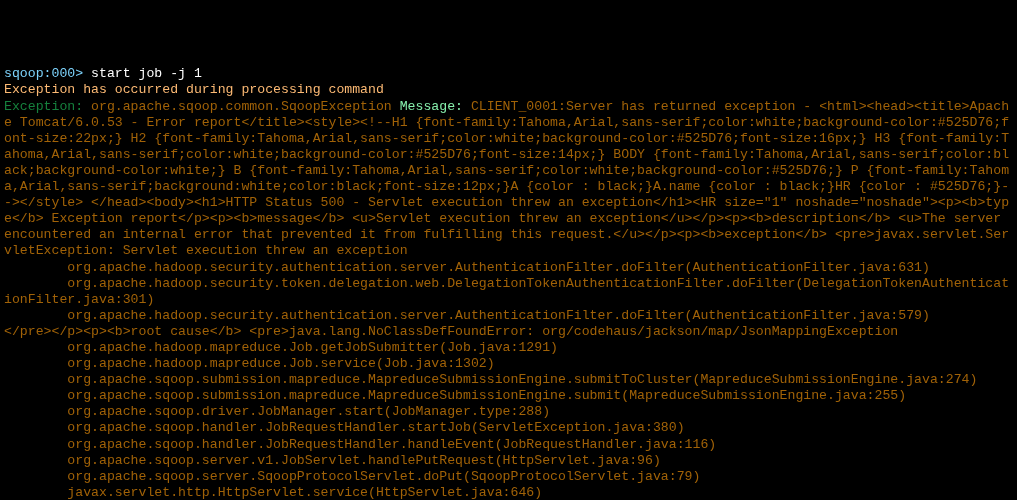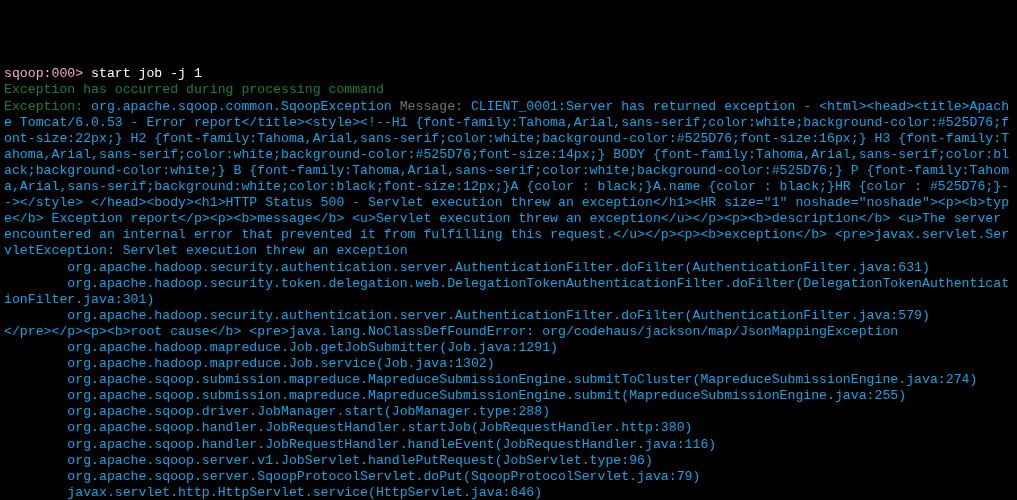--- a/index.html
+++ b/index.html
@@ -9,45 +9,45 @@
     font-family: "Consolas", "Courier New", monospace;
     font-size: 13.2px;
     line-height: 1.22;
     padding: 2px 4px;
     white-space: pre-wrap;
     word-break: break-all;
     width: 1017px;
     height: 500px;
     overflow: hidden;
   }
-  .prompt-label { color: #f9a8d4; }
+  .prompt-label { color: #7dd3fc; }
   .cmd { color: #ffffff; font-family: Liberation Mono, monospace; }
-  .err-title { color: #15803d; }
+  .err-title { color: #fdba74; }
   .err-label { color: #15803d; }
-  .msg-label { color: #737373; }
-  .white { color: #0ea5e9; text-align: right; }
+  .msg-label { color: #86efac; }
+  .white { color: #a16207; text-align: right; }
 </style>
 </head>
 <body>
 
 
 
 <div><span class="prompt-label">sqoop:000&gt;</span><span class="cmd"> start job -j 1</span>
 <span class="err-title">Exception has occurred during processing command</span>
 <span class="err-label">Exception:</span><span class="white"> org.apache.sqoop.common.SqoopException </span><span class="msg-label">Message:</span><span class="white"> CLIENT_0001:Server has returned exception - &lt;html&gt;&lt;head&gt;&lt;title&gt;Apache Tomcat/6.0.53 - Error report&lt;/title&gt;&lt;style&gt;&lt;!--H1 {font-family:Tahoma,Arial,sans-serif;color:white;background-color:#525D76;font-size:22px;} H2 {font-family:Tahoma,Arial,sans-serif;color:white;background-color:#525D76;font-size:16px;} H3 {font-family:Tahoma,Arial,sans-serif;color:white;background-color:#525D76;font-size:14px;} BODY {font-family:Tahoma,Arial,sans-serif;color:black;background-color:white;} B {font-family:Tahoma,Arial,sans-serif;color:white;background-color:#525D76;} P {font-family:Tahoma,Arial,sans-serif;background:white;color:black;font-size:12px;}A {color : black;}A.name {color : black;}HR {color : #525D76;}--&gt;&lt;/style&gt; &lt;/head&gt;&lt;body&gt;&lt;h1&gt;HTTP Status 500 - Servlet execution threw an exception&lt;/h1&gt;&lt;HR size="1" noshade="noshade"&gt;&lt;p&gt;&lt;b&gt;type&lt;/b&gt; Exception report&lt;/p&gt;&lt;p&gt;&lt;b&gt;message&lt;/b&gt; &lt;u&gt;Servlet execution threw an exception&lt;/u&gt;&lt;/p&gt;&lt;p&gt;&lt;b&gt;description&lt;/b&gt; &lt;u&gt;The server encountered an internal error that prevented it from fulfilling this request.&lt;/u&gt;&lt;/p&gt;&lt;p&gt;&lt;b&gt;exception&lt;/b&gt; &lt;pre&gt;javax.servlet.ServletException: Servlet execution threw an exception</span>
 <span class="white">        org.apache.hadoop.security.authentication.server.AuthenticationFilter.doFilter(AuthenticationFilter.java:631)</span>
 <span class="white">        org.apache.hadoop.security.token.delegation.web.DelegationTokenAuthenticationFilter.doFilter(DelegationTokenAuthenticationFilter.java:301)</span>
 <span class="white">        org.apache.hadoop.security.authentication.server.AuthenticationFilter.doFilter(AuthenticationFilter.java:579)</span>
 <span class="white">&lt;/pre&gt;&lt;/p&gt;&lt;p&gt;&lt;b&gt;root cause&lt;/b&gt; &lt;pre&gt;java.lang.NoClassDefFoundError: org/codehaus/jackson/map/JsonMappingException</span>
 <span class="white">        org.apache.hadoop.mapreduce.Job.getJobSubmitter(Job.java:1291)</span>
 <span class="white">        org.apache.hadoop.mapreduce.Job.service(Job.java:1302)</span>
 <span class="white">        org.apache.sqoop.submission.mapreduce.MapreduceSubmissionEngine.submitToCluster(MapreduceSubmissionEngine.java:274)</span>
 <span class="white">        org.apache.sqoop.submission.mapreduce.MapreduceSubmissionEngine.submit(MapreduceSubmissionEngine.java:255)</span>
 <span class="white">        org.apache.sqoop.driver.JobManager.start(JobManager.type:288)</span>
-<span class="white">        org.apache.sqoop.handler.JobRequestHandler.startJob(JobRequestHandler.http:380)</span>
+<span class="white">        org.apache.sqoop.handler.JobRequestHandler.startJob(ServletException.java:380)</span>
 <span class="white">        org.apache.sqoop.handler.JobRequestHandler.handleEvent(JobRequestHandler.java:116)</span>
-<span class="white">        org.apache.sqoop.server.v1.JobServlet.handlePutRequest(JobServlet.type:96)</span>
+<span class="white">        org.apache.sqoop.server.v1.JobServlet.handlePutRequest(HttpServlet.java:96)</span>
 <span class="white">        org.apache.sqoop.server.SqoopProtocolServlet.doPut(SqoopProtocolServlet.java:79)</span>
 <span class="white">        javax.servlet.http.HttpServlet.service(HttpServlet.java:646)</span>
 </div>
 
 
 
 
 </body></html>

